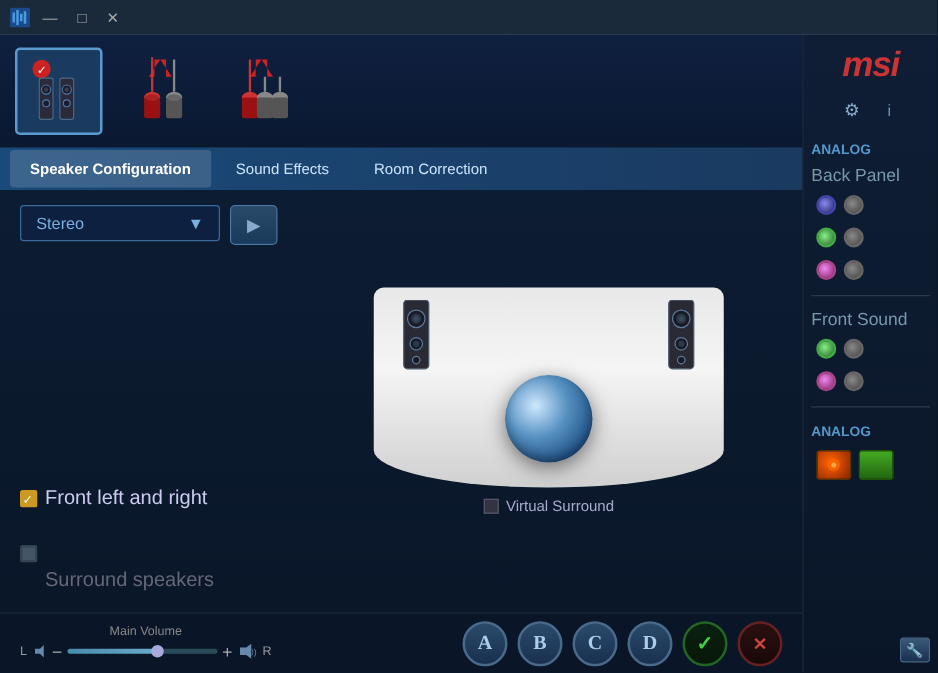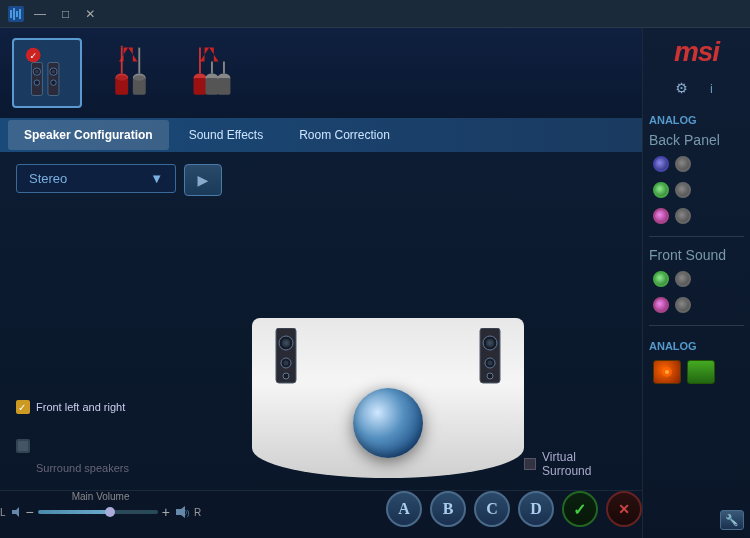--- a/index.html
+++ b/index.html
@@ -165,22 +165,22 @@
       display: flex;
       align-items: center;
       justify-content: center;
       cursor: pointer;
     }
 
     
     .speaker-visual {
       flex: 1;
       display: flex;
-      flex-direction: row;
-      align-items: flex-end;
+      flex-direction: column;
+      align-items: center;
       justify-content: center;
       position: relative;
     }
     .stage {
       width: 280px;
       height: 160px;
       background: linear-gradient(180deg, #e8e8e8 0%, #f5f5f5 40%, #d0d0d0 100%);
       border-radius: 8px 8px 50% 50% / 8px 8px 30px 30px;
       position: relative;
       display: flex;
@@ -224,21 +224,21 @@
       margin-bottom: 4px;
     }
     .checkbox-icon {
       width: 14px;
       height: 14px;
       display: flex;
       align-items: center;
       justify-content: center;
     }
     .checkbox-label {
-      font-size: 11px;
+      font-size: 16px;
       color: #cce;
     }
     .checkbox-label.disabled {
       color: #667;
       margin-top: 44px;
     }
 
     
     .virtual-surround {
       display: flex;
@@ -255,22 +255,22 @@
     .vs-label {
       font-size: 12px;
       color: #aac;
     }
 
     
     .bottom-bar {
       background: #0a1628;
       height: 48px;
       display: flex;
-      align-items: flex-start;
-      padding: 0 0;
+      align-items: center;
+      padding: 0 16px;
       border-top: 1px solid #1a2a3a;
       gap: 12px;
     }
     .volume-control {
       display: flex;
       align-items: center;
       gap: 6px;
       flex: 1;
     }
     .vol-label {

